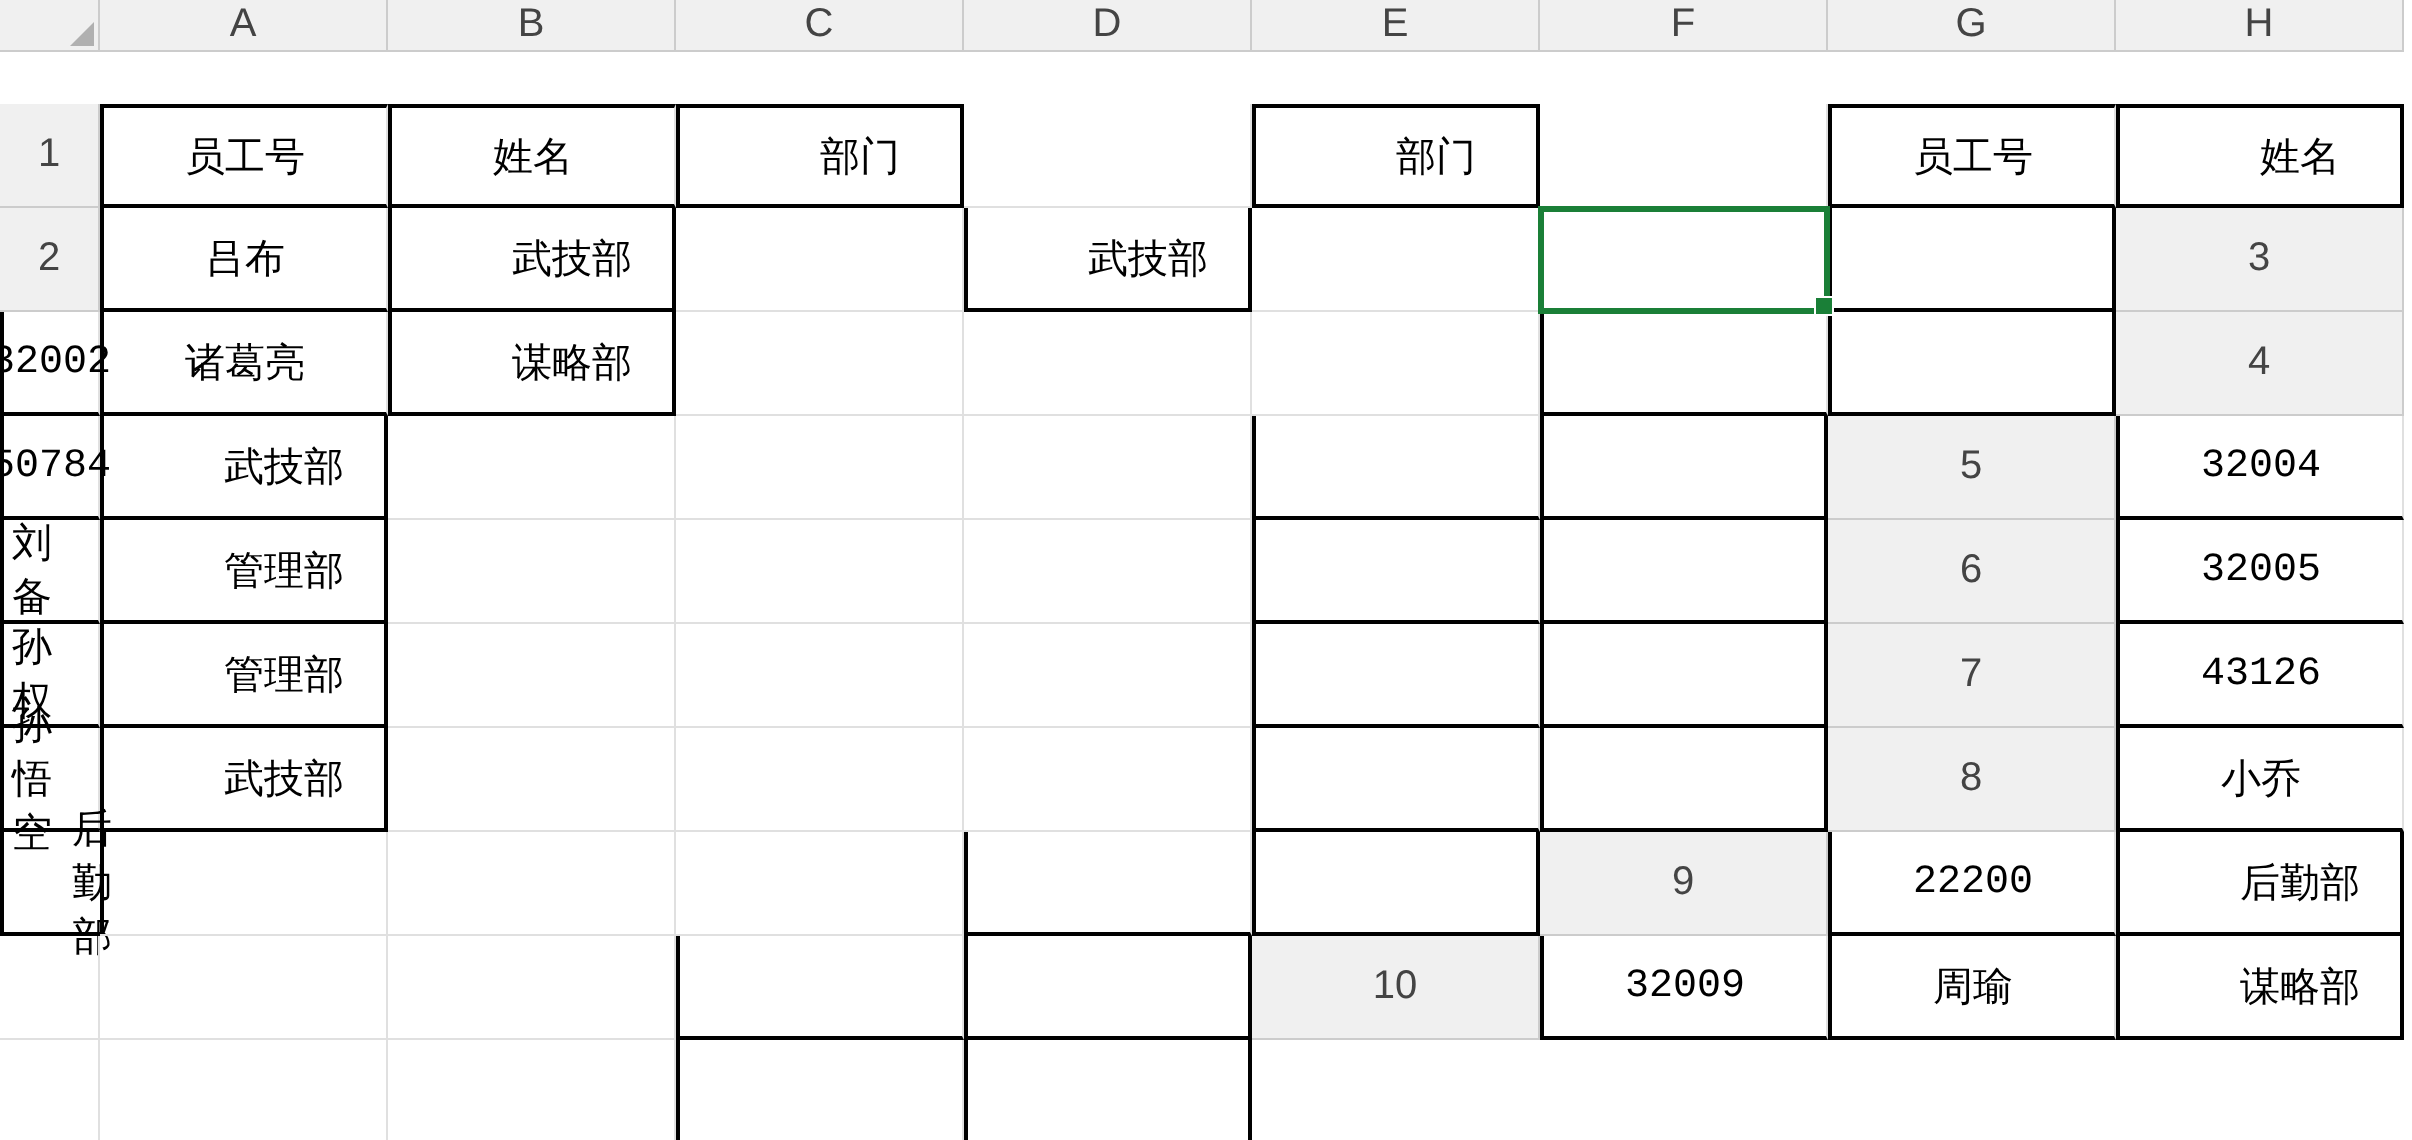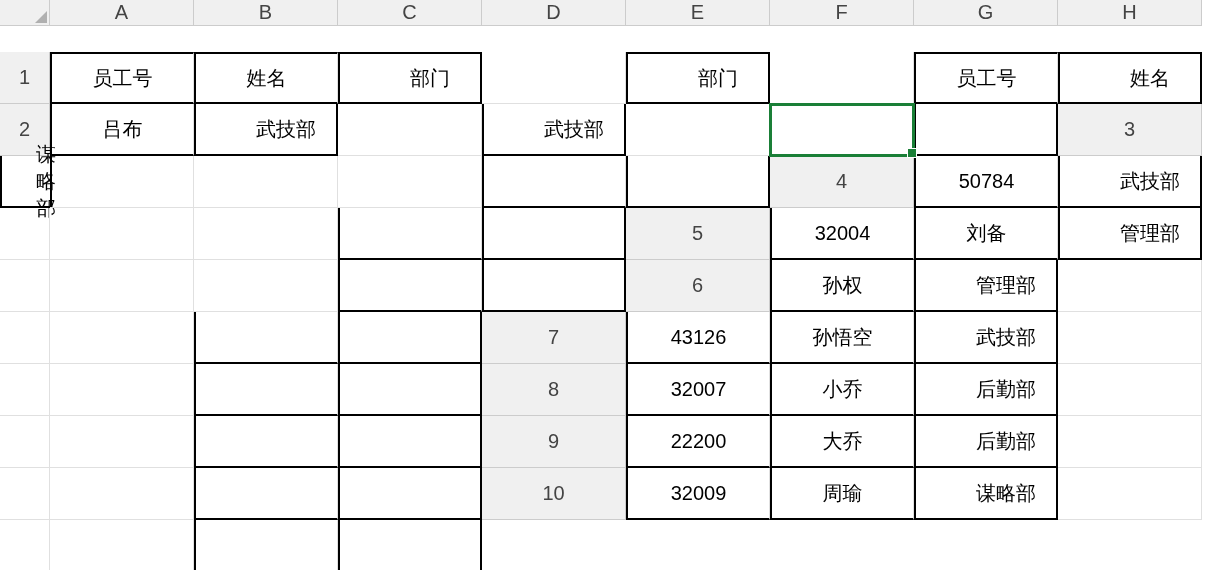--- a/index.html
+++ b/index.html
@@ -53,21 +53,21 @@
       font-size: 20px;
     }
     .cell {
       border-right: 1px solid #e0e0e0;
       border-bottom: 1px solid #e0e0e0;
       display: flex;
       align-items: center;
       justify-content: center;
       padding: 0 4px;
     }
-    .bb { border-bottom: 2px solid #000 !important; }
+    .bb { border-bottom: 2px solid #000 !important; font-family: Liberation Mono, monospace; }
     .bt { border-top: 2px solid #000 !important; }
     .bl { border-left: 2px solid #000 !important; }
     .br { border-right: 2px solid #000 !important; padding-left: 44px; }
     
     .sel {
       outline: 3px solid #1a7f37;
       outline-offset: -2px;
       position: relative;
       z-index: 2;
     }
@@ -110,20 +110,22 @@
   <div class="rowhdr">2</div>
   <div class="cell bl bb">吕布</div>
   <div class="cell bl br bb">武技部</div>
   <div class="cell"></div>
   <div class="cell bl br bb">武技部</div>
   <div class="cell"></div>
   <div class="cell bl bb sel"></div>
   <div class="cell bl br bb"></div>
 
   <div class="rowhdr">3</div>
+  <div class="cell bl bb">32002</div>
+  <div class="cell bl bb">诸葛亮</div>
   <div class="cell bl br bb">谋略部</div>
   <div class="cell"></div>
   <div class="cell"></div>
   <div class="cell"></div>
   <div class="cell bl bb"></div>
   <div class="cell bl br bb"></div>
 
   <div class="rowhdr">4</div>
   <div class="cell bl bb">50784</div>
   <div class="cell bl br bb">武技部</div>
@@ -137,51 +139,50 @@
   <div class="cell bl bb">32004</div>
   <div class="cell bl bb">刘备</div>
   <div class="cell bl br bb">管理部</div>
   <div class="cell"></div>
   <div class="cell"></div>
   <div class="cell"></div>
   <div class="cell bl bb"></div>
   <div class="cell bl br bb"></div>
 
   <div class="rowhdr">6</div>
+  <div class="cell bl bb">32005</div>
   <div class="cell bl bb">孙权</div>
   <div class="cell bl br bb">管理部</div>
   <div class="cell"></div>
   <div class="cell"></div>
   <div class="cell"></div>
   <div class="cell bl bb"></div>
   <div class="cell bl br bb"></div>
 
   <div class="rowhdr">7</div>
   <div class="cell bl bb">43126</div>
   <div class="cell bl bb">孙悟空</div>
   <div class="cell bl br bb">武技部</div>
   <div class="cell"></div>
   <div class="cell"></div>
   <div class="cell"></div>
   <div class="cell bl bb"></div>
   <div class="cell bl br bb"></div>
 
   <div class="rowhdr">8</div>
-  <div class="cell bl bb">32007</div>
   <div class="cell bl bb">小乔</div>
   <div class="cell bl br bb">后勤部</div>
   <div class="cell"></div>
   <div class="cell"></div>
   <div class="cell"></div>
   <div class="cell bl bb"></div>
   <div class="cell bl br bb"></div>
 
   <div class="rowhdr">9</div>
   <div class="cell bl bb">22200</div>
-  <div class="cell bl bb">大乔</div>
   <div class="cell bl br bb">后勤部</div>
   <div class="cell"></div>
   <div class="cell"></div>
   <div class="cell"></div>
   <div class="cell bl bb"></div>
   <div class="cell bl br bb"></div>
 
   <div class="rowhdr">10</div>
   <div class="cell bl bb">32009</div>
   <div class="cell bl bb">周瑜</div>

